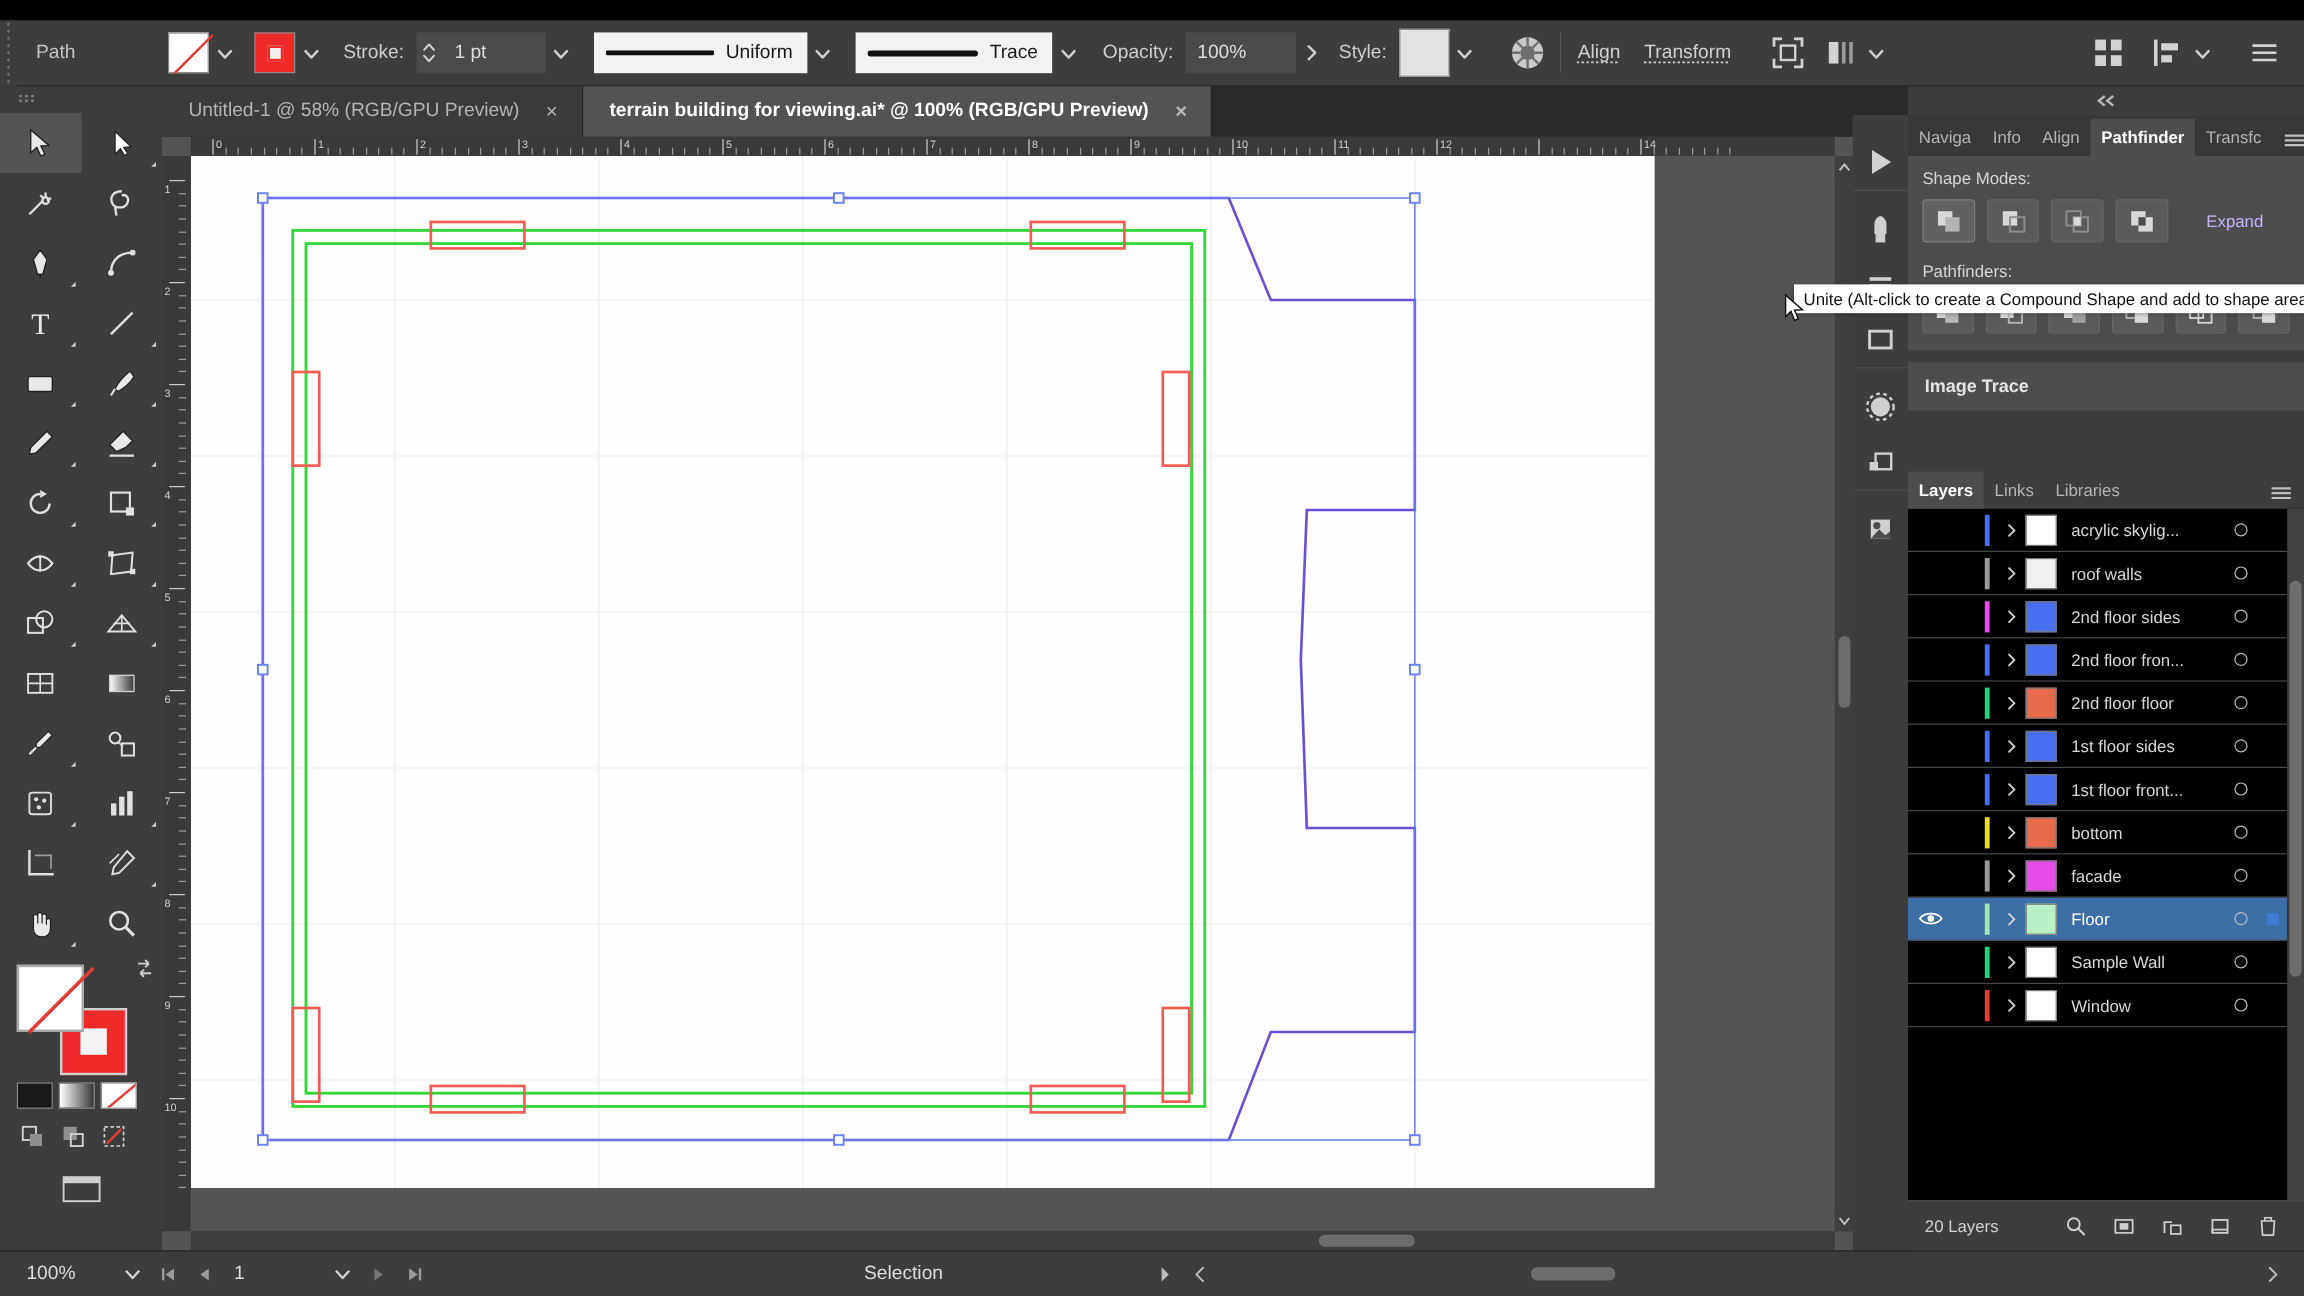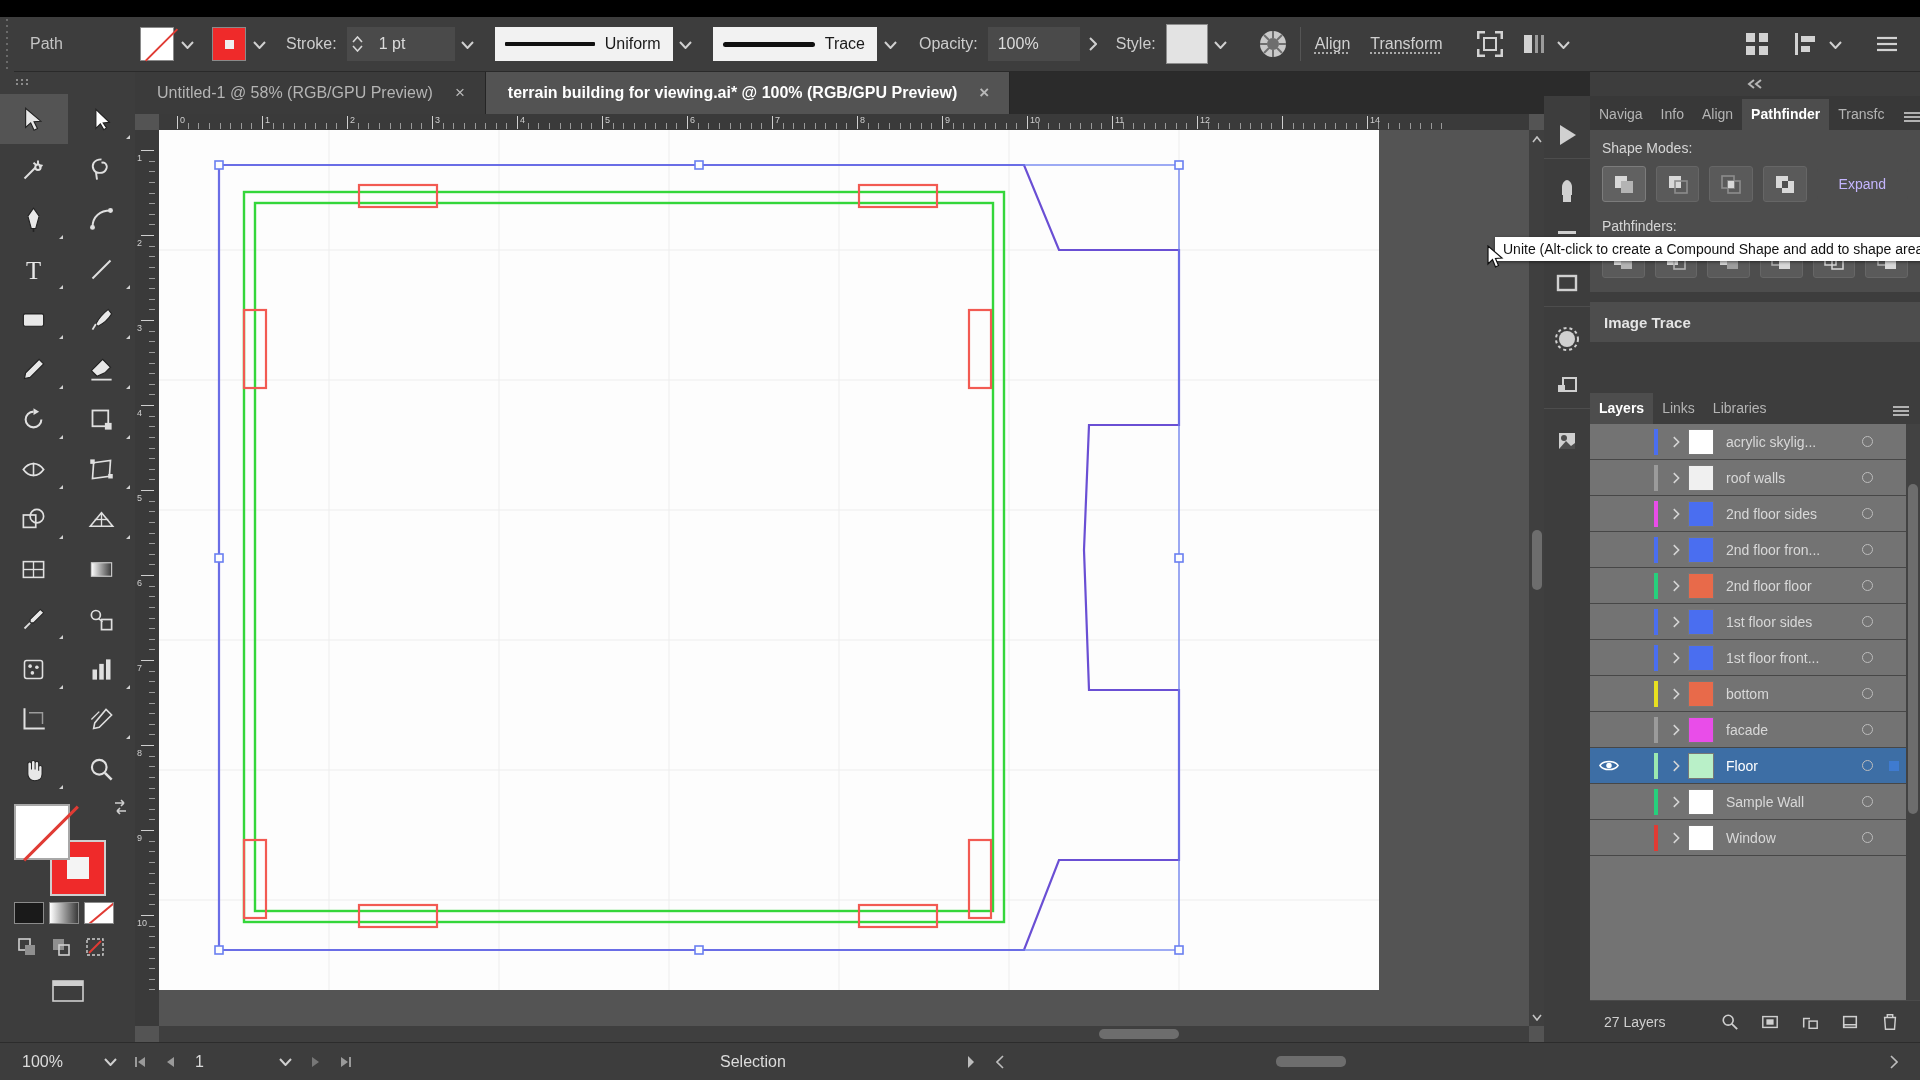--- a/index.html
+++ b/index.html
@@ -114,21 +114,21 @@
   .pf2{ margin-top:16px; }
   .pfbtn2{ width:44px; height:34px; background:#5a5a5a; border:1px solid #666; border-radius:3px;
            display:flex; align-items:center; justify-content:center; cursor:pointer; }
   .tooltip{ position:absolute; background:#fff; color:#111; font-size:14px; padding:4px 8px;
             white-space:nowrap; box-shadow:0 1px 3px rgba(0,0,0,.5); z-index:60; }
 
   .imgtrace{ margin-top:10px; background:#4d4d4d; height:40px; display:flex; align-items:center;
              padding-left:14px; font-size:15px; color:#e4e4e4; font-weight:bold; }
 
   
-  .layerspanel{ position:absolute; left:0; right:0; top:318px; bottom:0; background:#737373; }
+  .layerspanel{ position:absolute; left:0; right:0; top:318px; bottom:0; background:#000000; }
   .lrow{ display:flex; align-items:center; height:36px; border-bottom:1px solid #474747;
          font-size:14px; color:#d8d8d8; }
   .lrow.sel{ background:#3d6ea5; color:#fff; }
   .leye{ width:38px; display:flex; align-items:center; justify-content:center; }
   .llock{ width:26px; }
   .lcolor{ width:4px; height:26px; margin-right:6px; }
   .larrow{ width:24px; display:flex; align-items:center; justify-content:center; cursor:pointer; }
   .lthumb{ width:26px; height:26px; background:#fff; border:1px solid #777; margin-right:12px; }
   .lname{ flex:1; white-space:nowrap; overflow:hidden; text-overflow:ellipsis; }
   .ltarget{ width:30px; display:flex; align-items:center; justify-content:center; }
@@ -1268,21 +1268,21 @@
             <div class="ltarget">
               <span class="ldot"></span>
             </div>
             <div class="lsel"></div>
           </div>
         </div>
       <div class="lscroll" style="top:34px; bottom:42px;">
         <div style="position:absolute;left:2px;top:60px;width:10px;height:330px;background:#6d6d6d;border-radius:5px"></div>
       </div>
       <div class="lfooter">
-        <span style="margin-left:14px">27 Layers</span>
+        <span style="margin-left:14px">20 Layers</span>
         <span style="flex:1"></span>
         <div class="lfbtn">
           <svg viewBox="0 0 20 20" width="18" height="18">
               <circle cx="8" cy="8" r="5.5" fill="none" stroke="#cfcfcf" stroke-width="1.8"></circle>
               <line x1="12" y1="12" x2="18" y2="18" stroke="#cfcfcf" stroke-width="2"></line>
             </svg>
         </div>
         <div class="lfbtn">
           <svg viewBox="0 0 20 20" width="18" height="18">
               <rect x="2" y="4" width="16" height="12" fill="none" stroke="#cfcfcf" stroke-width="1.6"></rect>

